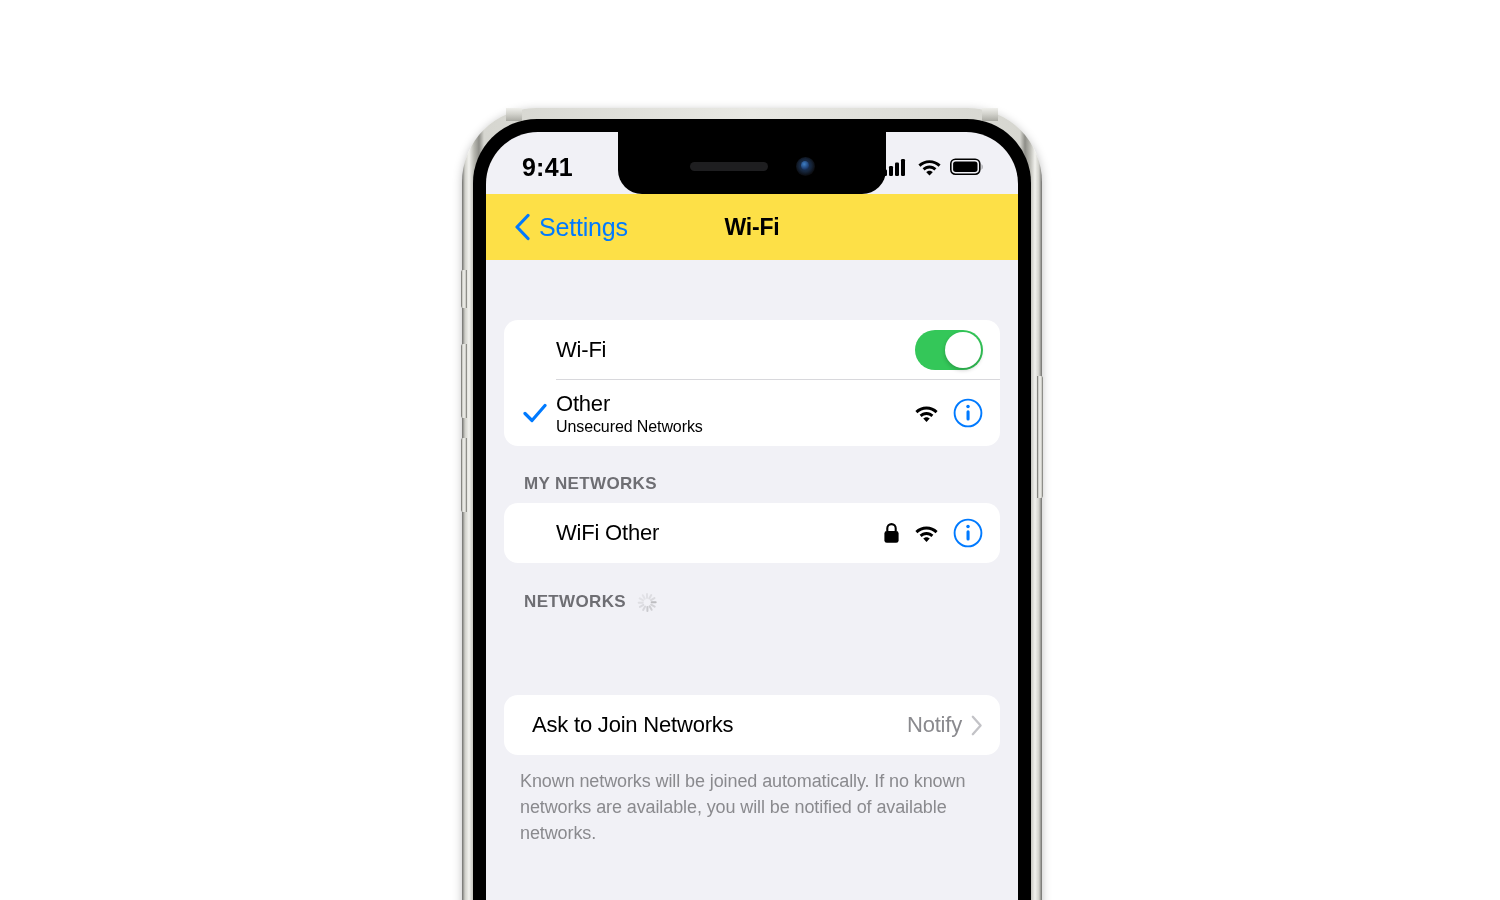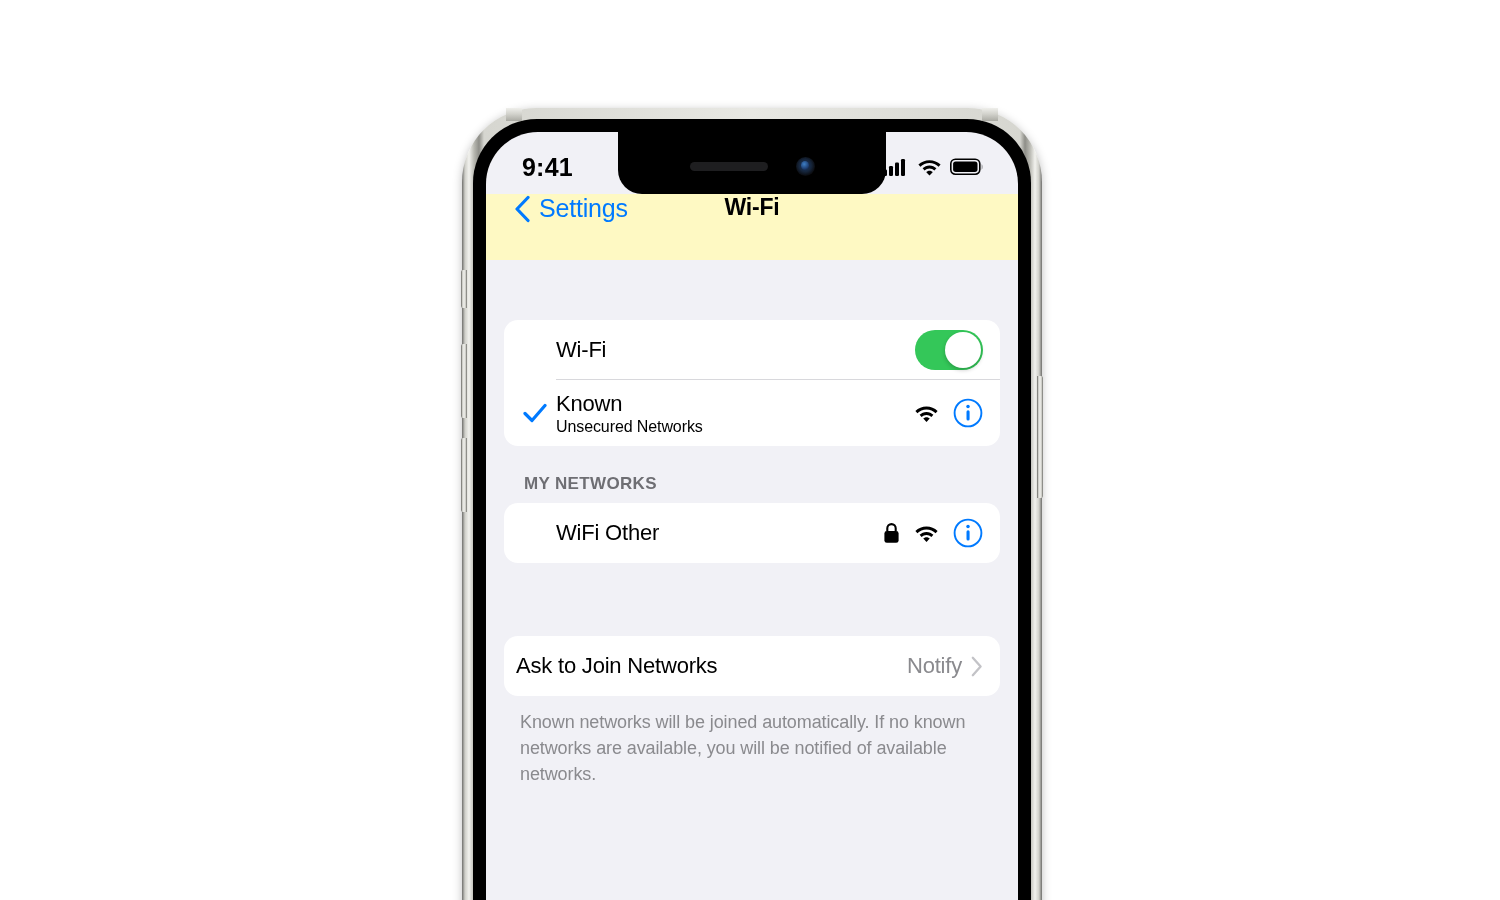--- a/index.html
+++ b/index.html
@@ -146,22 +146,22 @@
   }
 
   
   .navbar {
     position: absolute;
     left: 0; right: 0;
     top: 62px;
     height: 66px;
     z-index: 20;
     display: flex;
-    align-items: flex-start;
-    background: #fef9c3;
+    align-items: center;
+    background: #fde047;
   }
   .nav-back {
     position: absolute;
     left: 28px;
     display: flex;
     align-items: center;
     gap: 9px;
     cursor: pointer;
   }
   .nav-back-label {
@@ -395,21 +395,21 @@
             </div>
           </div>
 
           <div class="row" style="min-height:66px;">
             <span class="row-check">
               <svg width="24" height="20" viewBox="0 0 24 20">
                 <path d="M2 10.5l7 7L22 2.5" fill="none" stroke="#007aff" stroke-width="3.2" stroke-linecap="round" stroke-linejoin="round"></path>
               </svg>
             </span>
             <div class="row-text-block">
-              <span class="row-title">Known</span>
+              <span class="row-title">Other</span>
               <span class="row-sub">Unsecured Networks</span>
             </div>
             <div class="row-spacer"></div>
             <div class="row-accessories">
               <span>
                 <svg width="25" height="19" viewBox="0 0 25 19">
                   <path d="M12.5 2.6C8.2 2.6 4.3 4.3 1.4 7L3.4 9.2C5.8 6.9 8.9 5.5 12.5 5.5S19.2 6.9 21.6 9.2L23.6 7C20.7 4.3 16.8 2.6 12.5 2.6Z" fill="#000"></path>
                   <path d="M12.5 7.9C9.8 7.9 7.4 9 5.6 10.7L7.6 12.9C8.9 11.7 10.6 10.9 12.5 10.9S16.1 11.7 17.4 12.9L19.4 10.7C17.6 9 15.2 7.9 12.5 7.9Z" fill="#000"></path>
                   <path d="M12.5 13.2C11.2 13.2 10.1 13.8 9.3 14.6L12.5 18L15.7 14.6C14.9 13.8 13.8 13.2 12.5 13.2Z" fill="#000"></path>
                 </svg>
@@ -454,24 +454,41 @@
                 <svg width="30" height="30" viewBox="0 0 30 30">
                   <circle cx="15" cy="15" r="13.4" fill="none" stroke="#007aff" stroke-width="1.9"></circle>
                   <circle cx="15" cy="8.6" r="1.75" fill="#007aff"></circle>
                   <rect x="13.5" y="12.2" width="3.1" height="10.4" rx="1.5" fill="#007aff"></rect>
                 </svg>
               </span>
             </div>
           </div>
         </div>
 
+        <div class="section-header">
+          <span>NETWORKS</span>
+          <span class="spinner">
+            <i style="transform:rotate(0deg);opacity:.30"></i>
+            <i style="transform:rotate(30deg);opacity:.36"></i>
+            <i style="transform:rotate(60deg);opacity:.42"></i>
+            <i style="transform:rotate(90deg);opacity:.95"></i>
+            <i style="transform:rotate(120deg);opacity:.55"></i>
+            <i style="transform:rotate(150deg);opacity:.62"></i>
+            <i style="transform:rotate(180deg);opacity:.70"></i>
+            <i style="transform:rotate(210deg);opacity:.45"></i>
+            <i style="transform:rotate(240deg);opacity:.40"></i>
+            <i style="transform:rotate(270deg);opacity:.34"></i>
+            <i style="transform:rotate(300deg);opacity:.28"></i>
+            <i style="transform:rotate(330deg);opacity:.26"></i>
+          </span>
+        </div>
 
 
         <div class="card" style="margin-top:73px;">
-          <div class="row" style="padding-left:12px;">
+          <div class="row" style="padding-left:28px;">
             <div class="row-text-block">
               <span class="row-title">Ask to Join Networks</span>
             </div>
             <div class="row-spacer"></div>
             <div class="row-accessories" style="gap:9px;">
               <span class="row-value">Notify</span>
               <span>
                 <svg width="12" height="21" viewBox="0 0 12 21">
                   <path d="M1.8 1.8L9.6 10.5l-7.8 8.7" fill="none" stroke="#c3c3c7" stroke-width="2.3" stroke-linecap="round" stroke-linejoin="round"></path>
                 </svg>

